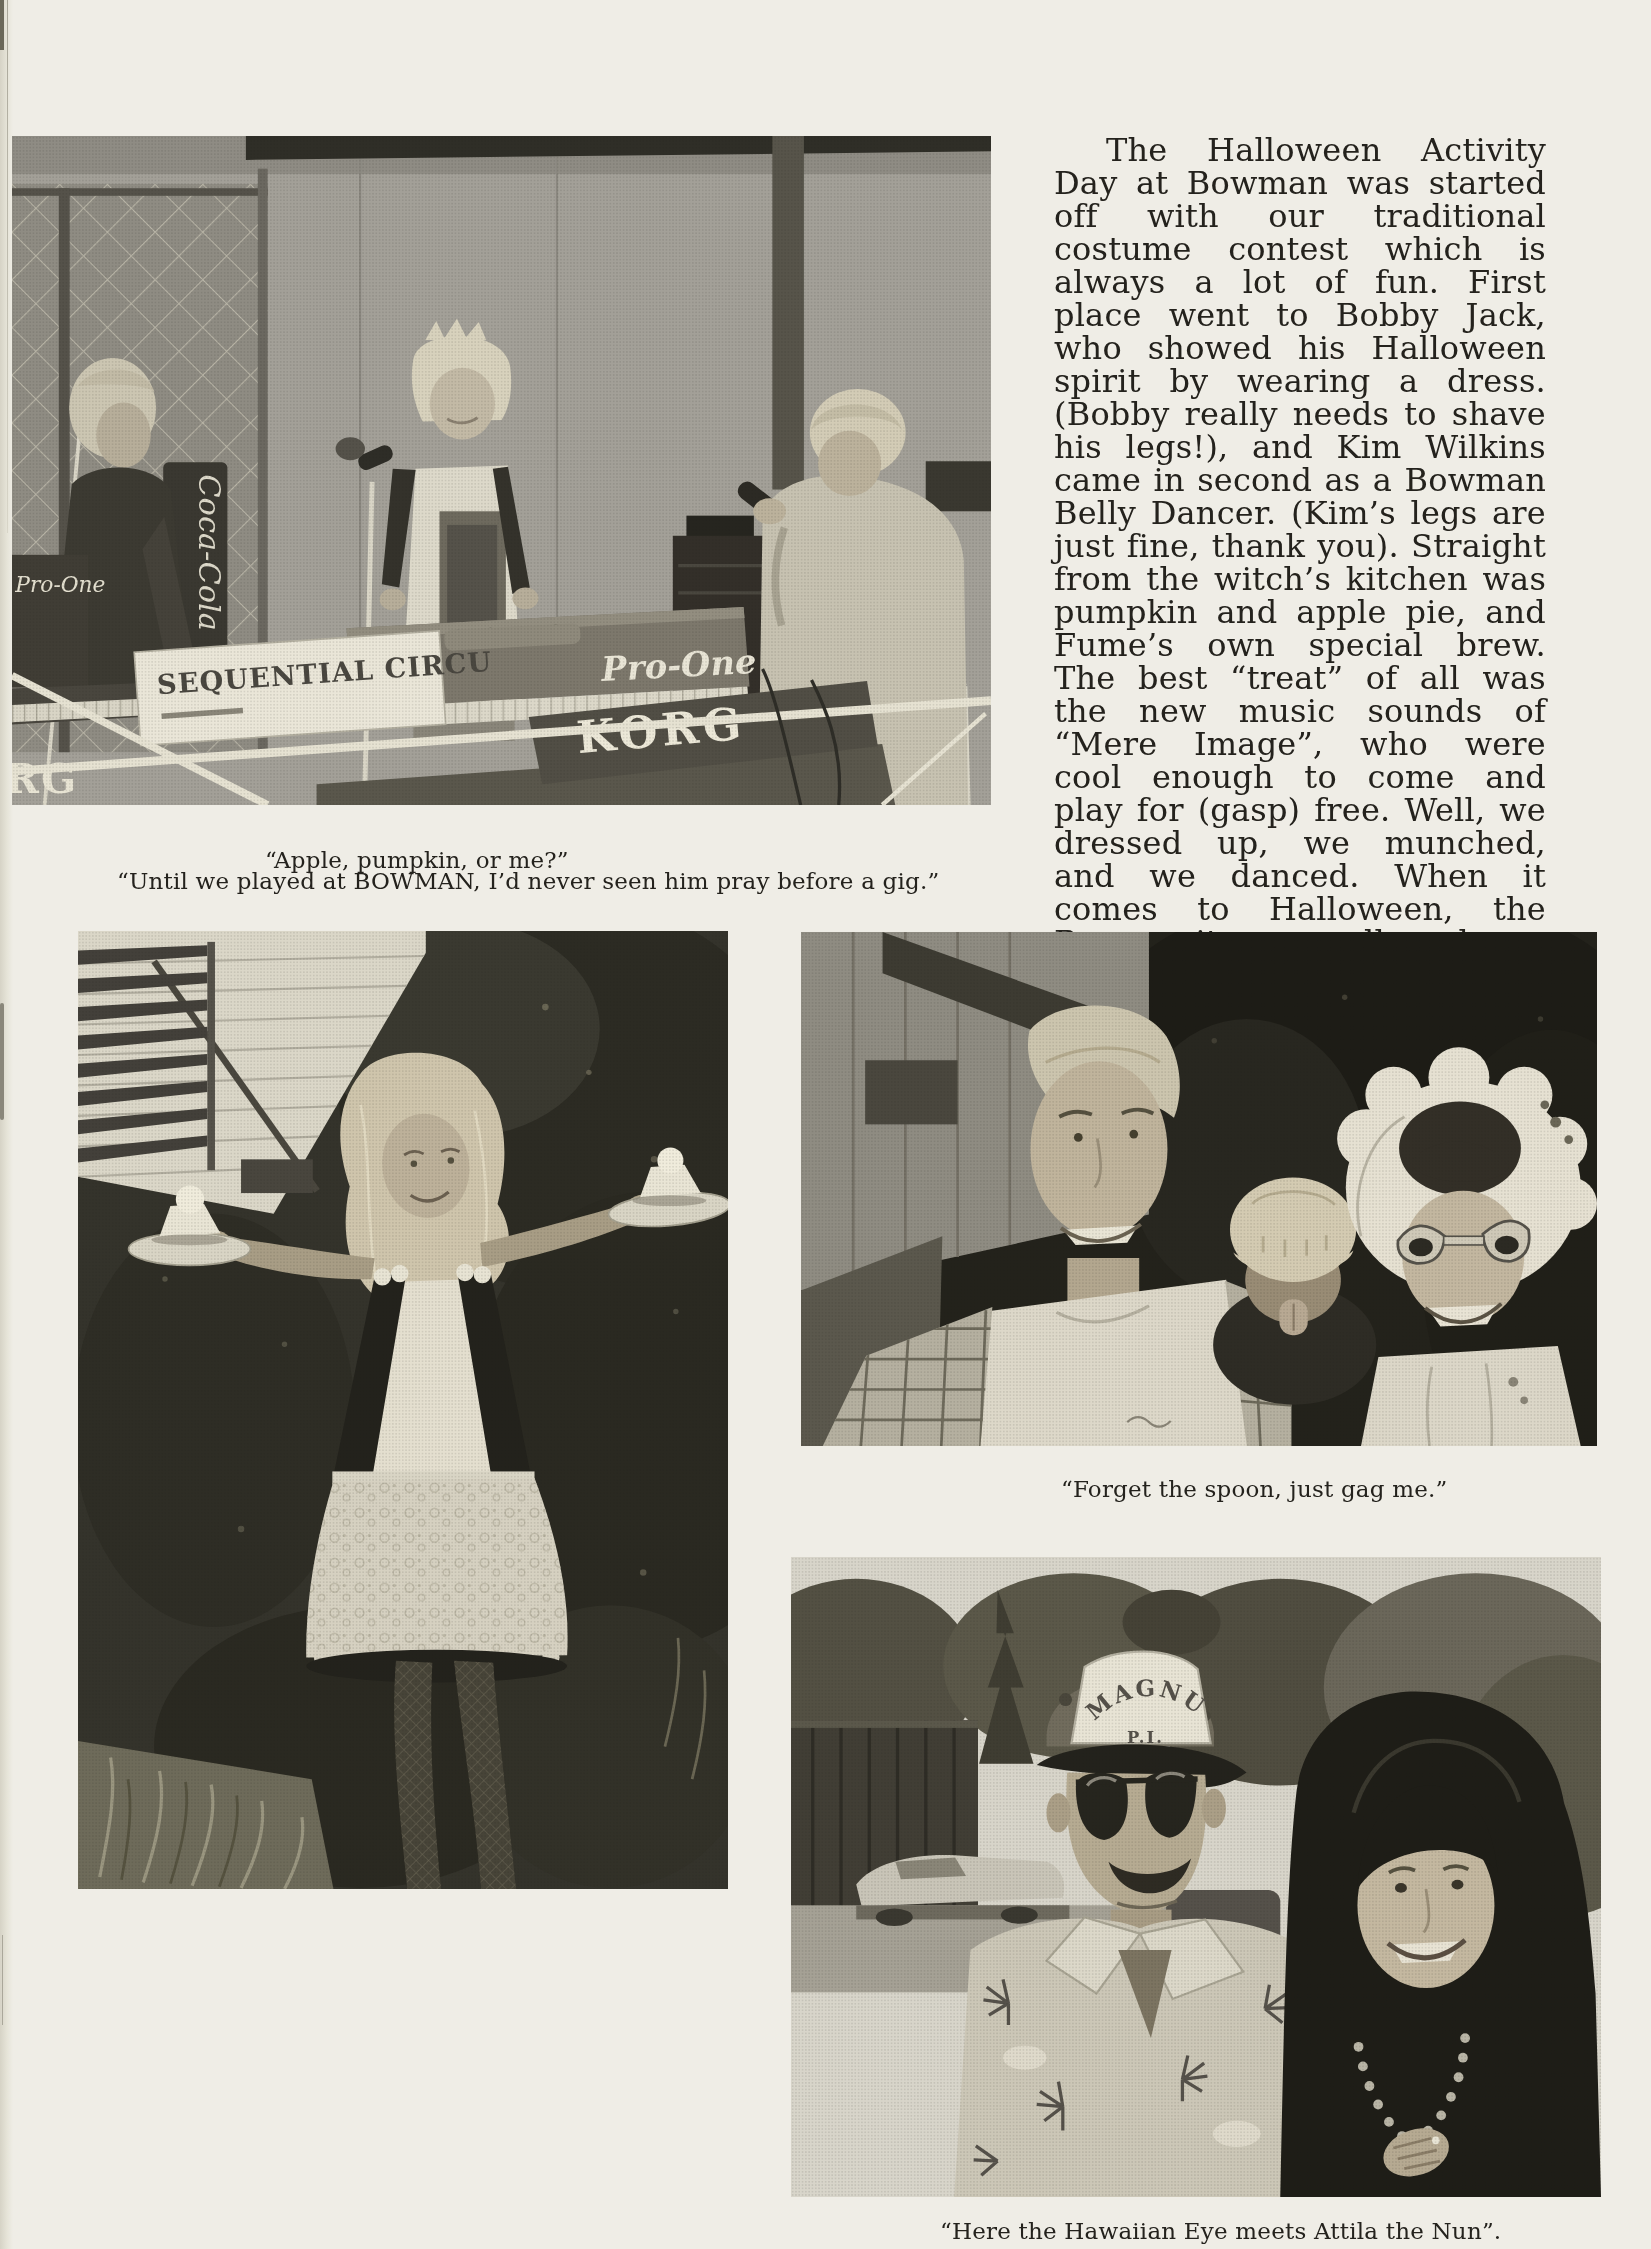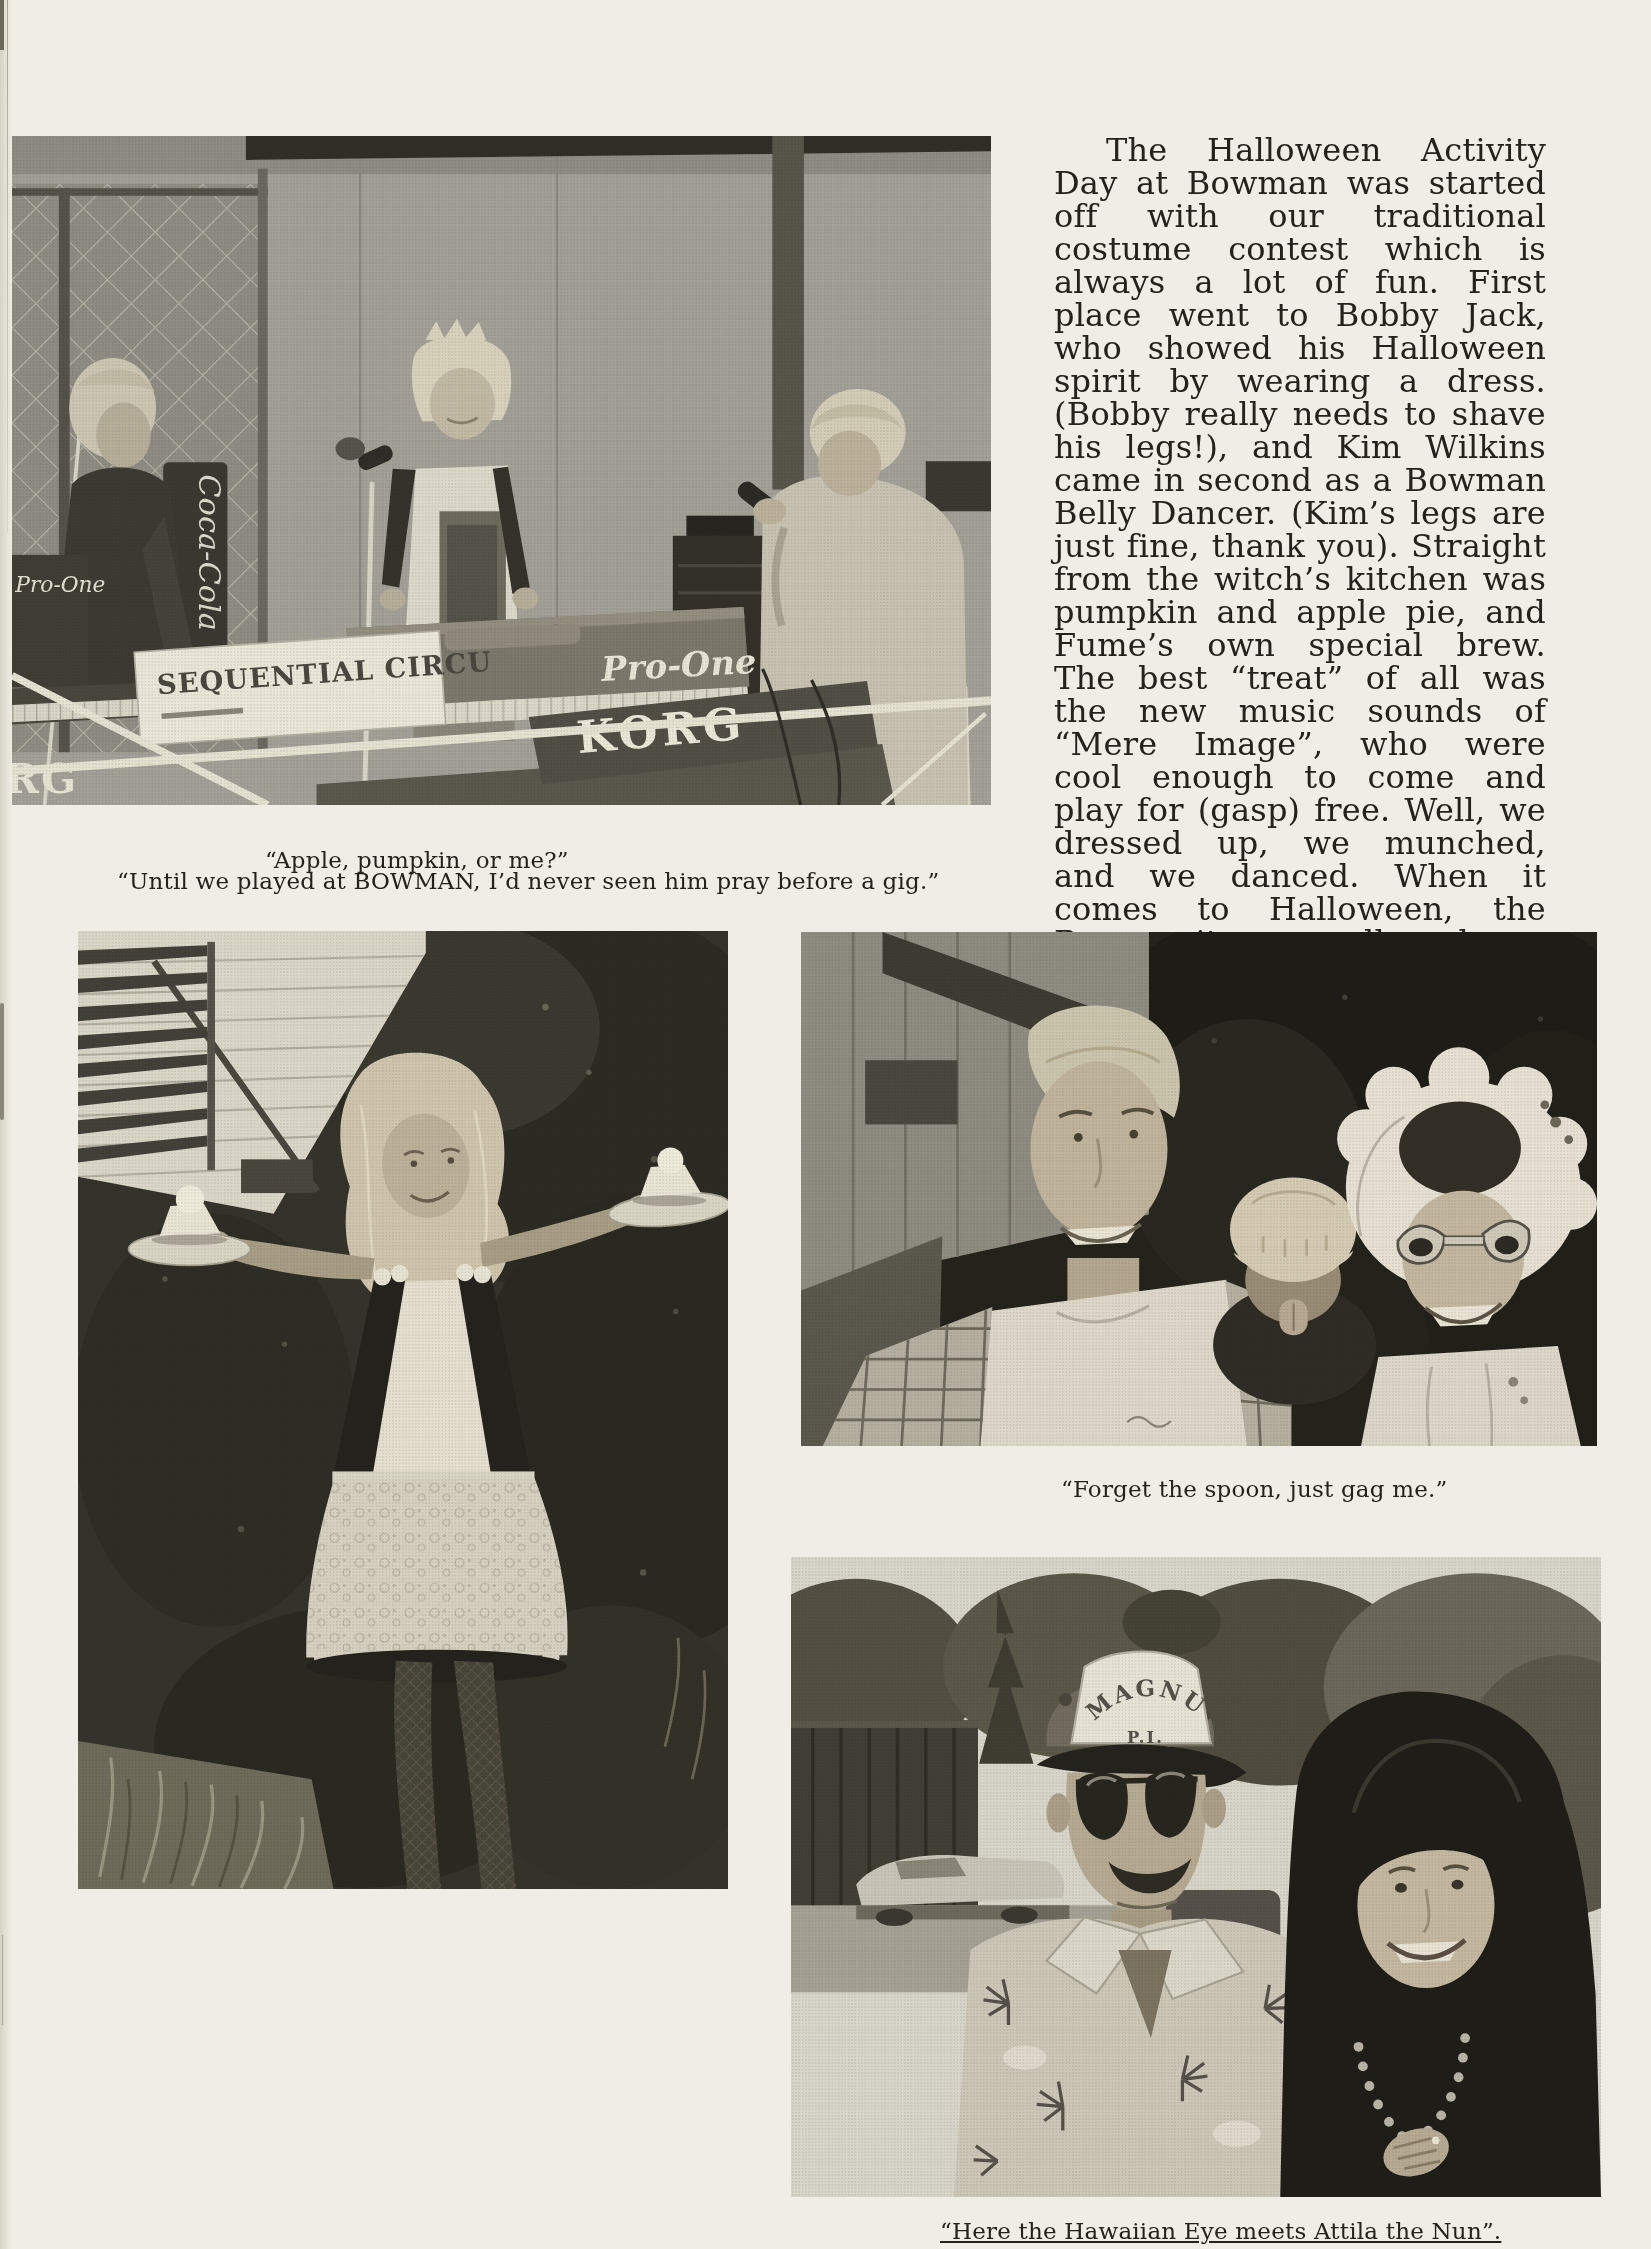--- a/index.html
+++ b/index.html
@@ -25,21 +25,21 @@
   #photo-pie{left:78px;top:931px;width:650px;height:958px;}
   #photo-costume{left:801px;top:932px;width:796px;height:514px;}
   #photo-nun{left:791px;top:1557px;width:810px;height:640px;}
   .article{position:absolute;left:1054px;top:134px;width:492px;margin:0;
     font-size:32px;line-height:33px;text-align:justify;text-indent:52px;
     letter-spacing:0.2px;word-spacing:1.1px;}
   .caption{position:absolute;font-size:23px;letter-spacing:0.2px;white-space:nowrap;}
   #caption-band{left:117px;top:868px;}
   #caption-pie{left:265px;top:847px;}
   #caption-costume{left:1061px;top:1476px;}
-  #caption-nun{left:940px;top:2218px;text-decoration:underline;}
+  #caption-nun{left:940px;top:2218px;}
   svg text{font-family:"DejaVu Serif","Liberation Serif",serif;}
 </style>
 </head>
 <body>
 
 <div class="page-edge"></div>
 <div class="edge-line"></div>
 <div class="corner-mark"></div>
 <div class="edge-mark1"></div>
 <div class="edge-mark2"></div>

